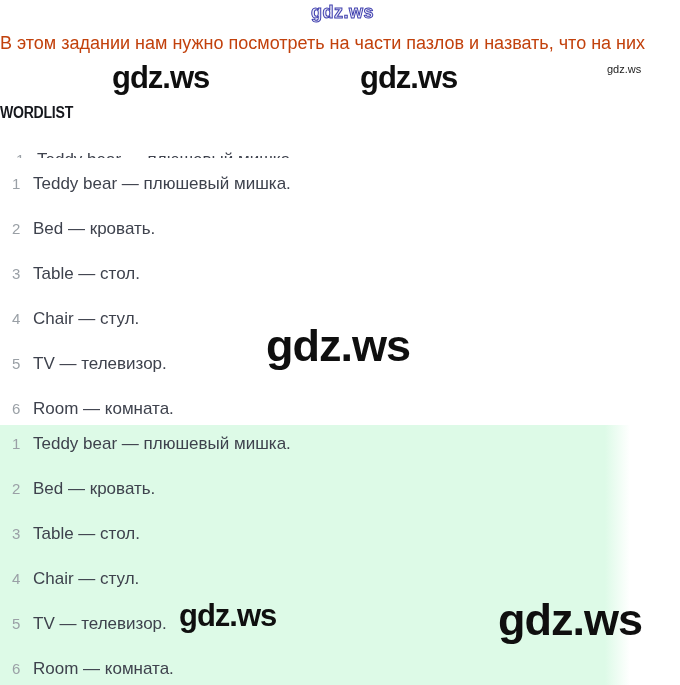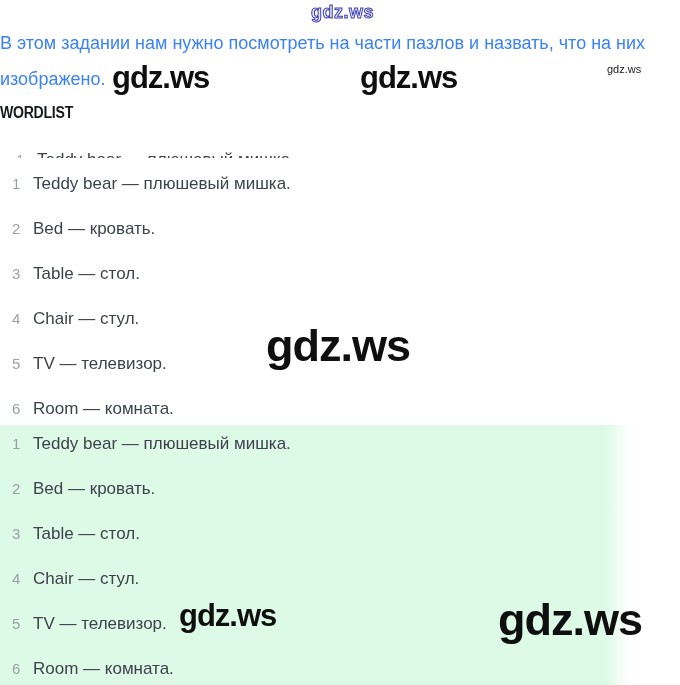--- a/index.html
+++ b/index.html
@@ -21,21 +21,21 @@
   }
   .wm-para-a{left:112px;top:62px;font-size:31px;}
   .wm-para-b{left:360px;top:62px;font-size:31px;}
   .wm-small{position:absolute;left:607px;top:62px;font-size:11px;color:#1b1b1b;font-weight:normal;letter-spacing:0;line-height:1.3;white-space:nowrap;}
   .wm-mid{left:266px;top:323px;font-size:45px;}
   .wm-green-inline{left:179px;top:600px;font-size:31px;}
   .wm-bottom{left:498px;top:597px;font-size:45px;}
   
   .para-line{
     position:absolute;left:0;
-    font-size:18px;color:#3b82f6;line-height:22px;white-space:nowrap;
+    font-size:18px;color:#c2410c;line-height:22px;white-space:nowrap;
   }
   .para-line1{top:32px;}
   .para-line2{top:68px;}
   
   .wordlist-header{
     position:absolute;left:0;top:104px;
     font-size:16px;font-weight:bold;color:#16181d;
     letter-spacing:-0.3px;
     transform:scaleX(0.88);transform-origin:0 50%;
     white-space:nowrap;
@@ -73,21 +73,20 @@
   .g3{top:569px;} .g4{top:614px;} .g5{top:659px;}
 </style>
 </head>
 <body>
 
 <div id="page">
 
   <div class="wm-outline">gdz.ws</div>
 
   <div class="para-line para-line1">В этом задании нам нужно посмотреть на части пазлов и назвать, что на них</div>
-  <div class="para-line para-line2">изображено.</div>
 
   <div class="wm wm-para-a">gdz.ws</div>
   <div class="wm wm-para-b">gdz.ws</div>
   <div class="wm-small">gdz.ws</div>
 
   <div class="wordlist-header">WORDLIST</div>
 
   <div class="row-clip">
     <div class="row-inner">
       <span class="num">1</span><span class="txt">Teddy bear — плюшевый мишка.</span>

